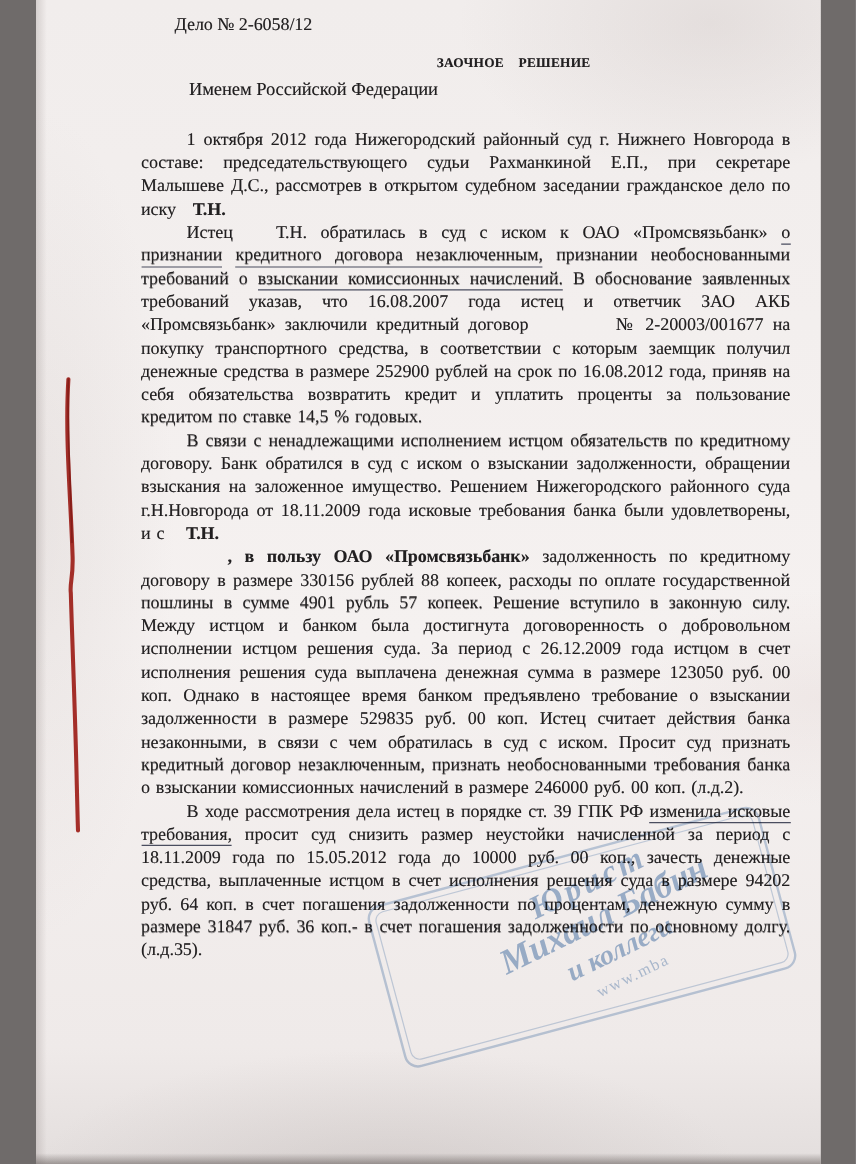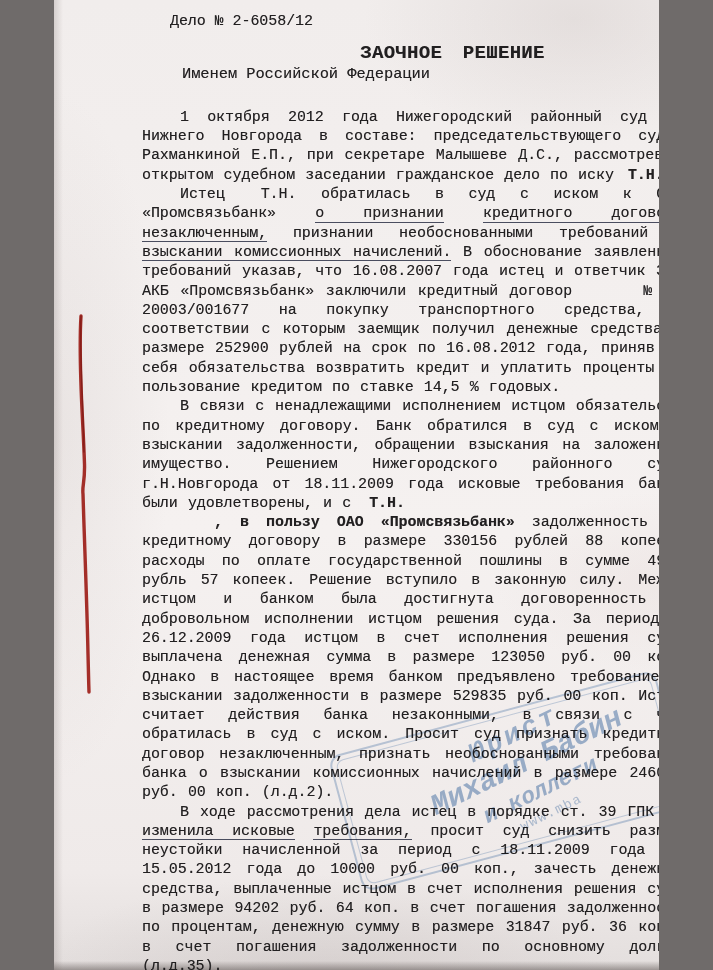--- a/index.html
+++ b/index.html
@@ -1,21 +1,21 @@
 <!DOCTYPE html>
 <html lang="ru" style="--pen: #23283fd0; --wm: #8aa8cccc;"><head>
 <meta charset="utf-8">
 <style>
   html,body{margin:0;padding:0;background:#6f6b6a;}
   .page{
     position:relative;
-    width:605px;height:970px;
+    width:654px;height:970px;
     margin:0 auto;
     overflow:hidden;
-    font-family:Liberation Mono, monospace;
+    font-family:Liberation Serif, serif;
     color:#211f20;
     background:
       radial-gradient(ellipse 300px 180px at 86% 2%, rgba(198,188,186,.30), transparent 70%),
       radial-gradient(ellipse 160px 480px at 0% 45%, rgba(204,195,193,.28), transparent 72%),
       radial-gradient(ellipse 420px 150px at 45% 101%, rgba(176,166,164,.28), transparent 70%),
       radial-gradient(ellipse 220px 120px at 100% 60%, rgba(222,206,204,.25), transparent 75%),
       linear-gradient(180deg,#f1edec 0%, #f5f1f0 55%, #efeae9 90%, #e3dedd 100%);
   }
   .scan-edge-bottom{
     position:absolute;left:0;right:0;bottom:0;height:9px;
@@ -26,21 +26,21 @@
     background:linear-gradient(90deg, rgba(150,140,138,.30), rgba(150,140,138,0));
   }
   .content{
     position:absolute;left:88px;top:12px;width:541px;z-index:1;
     font-size:14.9px;line-height:19.3px;
     text-shadow:0.2px 0.2px 0.35px rgba(40,38,40,.5);
   }
   .case{margin:0 0 0 28px;}
   .title{
     margin:13px 0 0 0;text-align:center;transform:translateX(40px);
-    font-weight:700;font-size:19px;word-spacing:9px;letter-spacing:.3px;
+    font-weight:700;font-size:11px;word-spacing:9px;letter-spacing:.3px;
   }
   .subtitle{margin:1px 0 0 0;text-align:left;transform:translateX(40px);font-size:15.3px;}
   #doc-body{margin-top:24px;}
   .para{margin:0;text-align:justify;word-spacing:1.2px;}
   .para.center-line{text-align:center;transform:translateX(38px);margin:3px 0 2px 0;}
   .seg-b{font-weight:700;}
   .seg-u{border-bottom:1.6px solid var(--pen, rgba(35,38,62,.82));padding-bottom:.5px;}
   .gap{display:inline-block;height:1px;}
   .red-line{position:absolute;left:20px;top:312px;z-index:2;mix-blend-mode:multiply;}
   .watermark{

